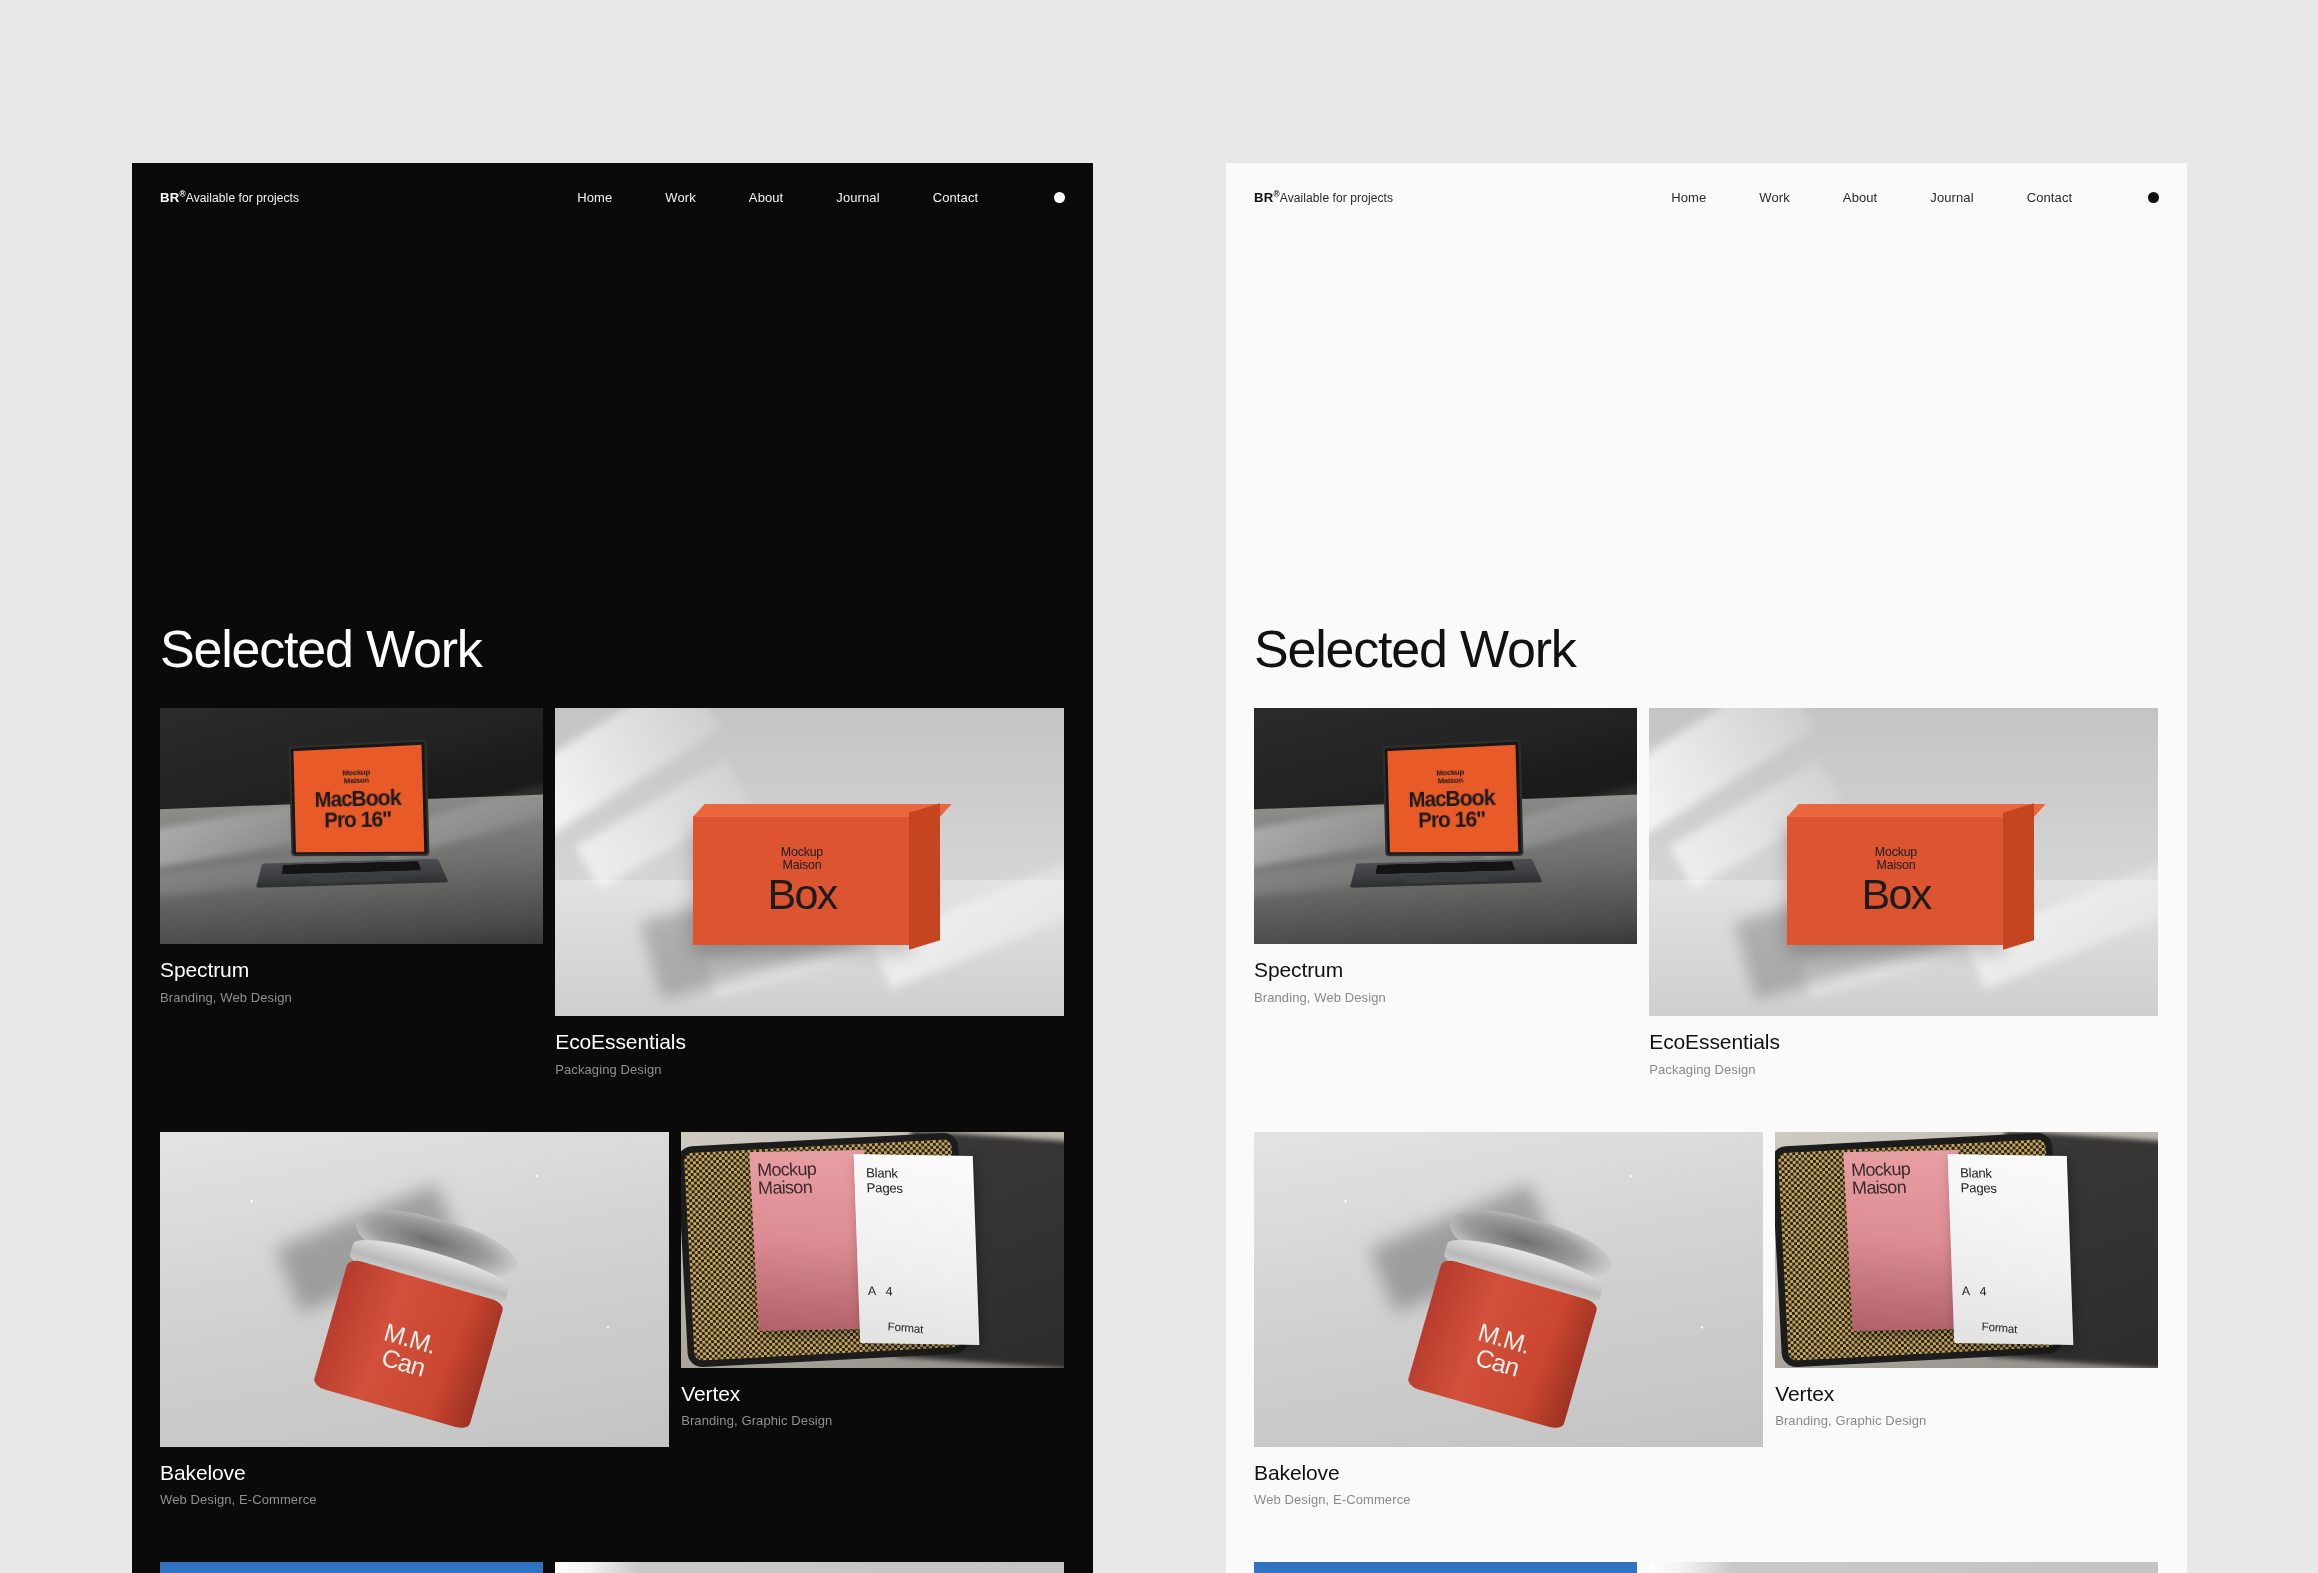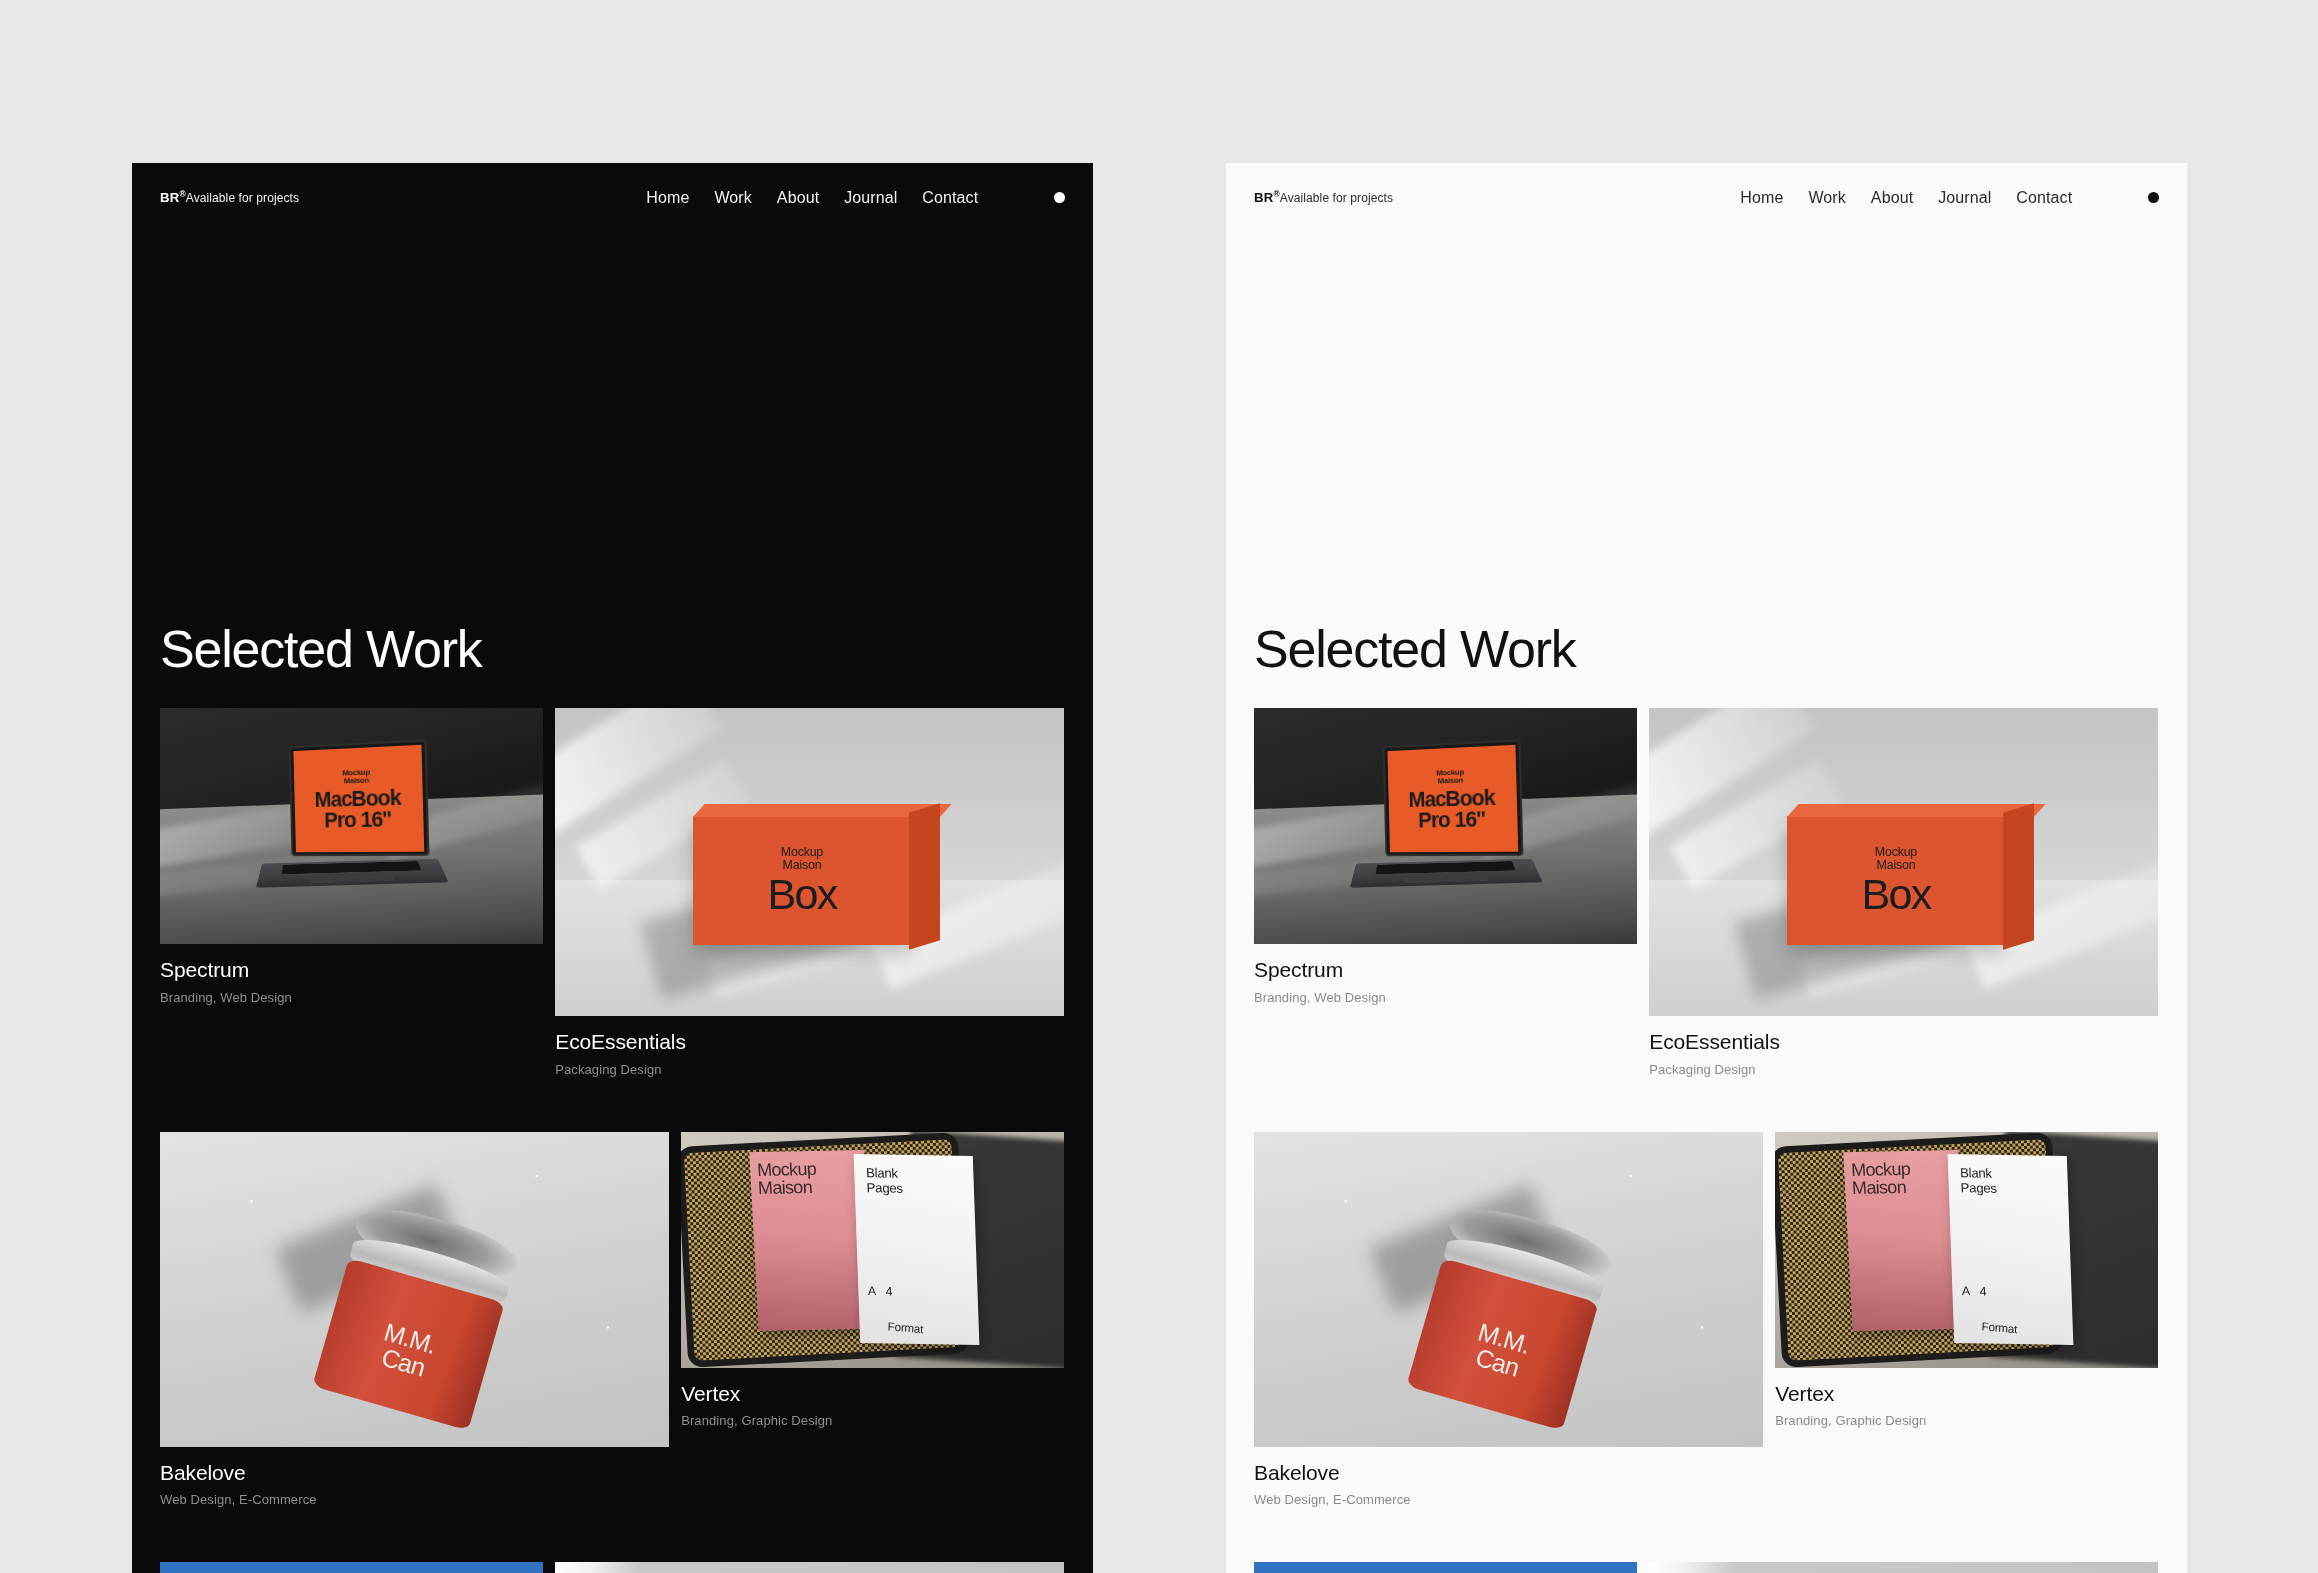--- a/index.html
+++ b/index.html
@@ -52,26 +52,27 @@
     white-space: nowrap;
     letter-spacing: 0.1px;
   }
   .nav {
     margin-left: auto;
     display: flex;
     align-items: center;
     gap: 25px;
   }
   .nav-link {
-    font-size: 16px;
+    font-size: 13px;
     letter-spacing: 0.1px;
     white-space: nowrap;
     text-decoration: none;
     color: inherit;
     cursor: pointer;
+    margin-left: 28px;
   }
   .nav-dot {
     width: 10.8px;
     height: 10.8px;
     border-radius: 50%;
     margin-left: 51px;
     flex: 0 0 auto;
   }
   .panel--dark  .nav-dot { background: #ffffff; }
   .panel--light .nav-dot { background: #111111; }

